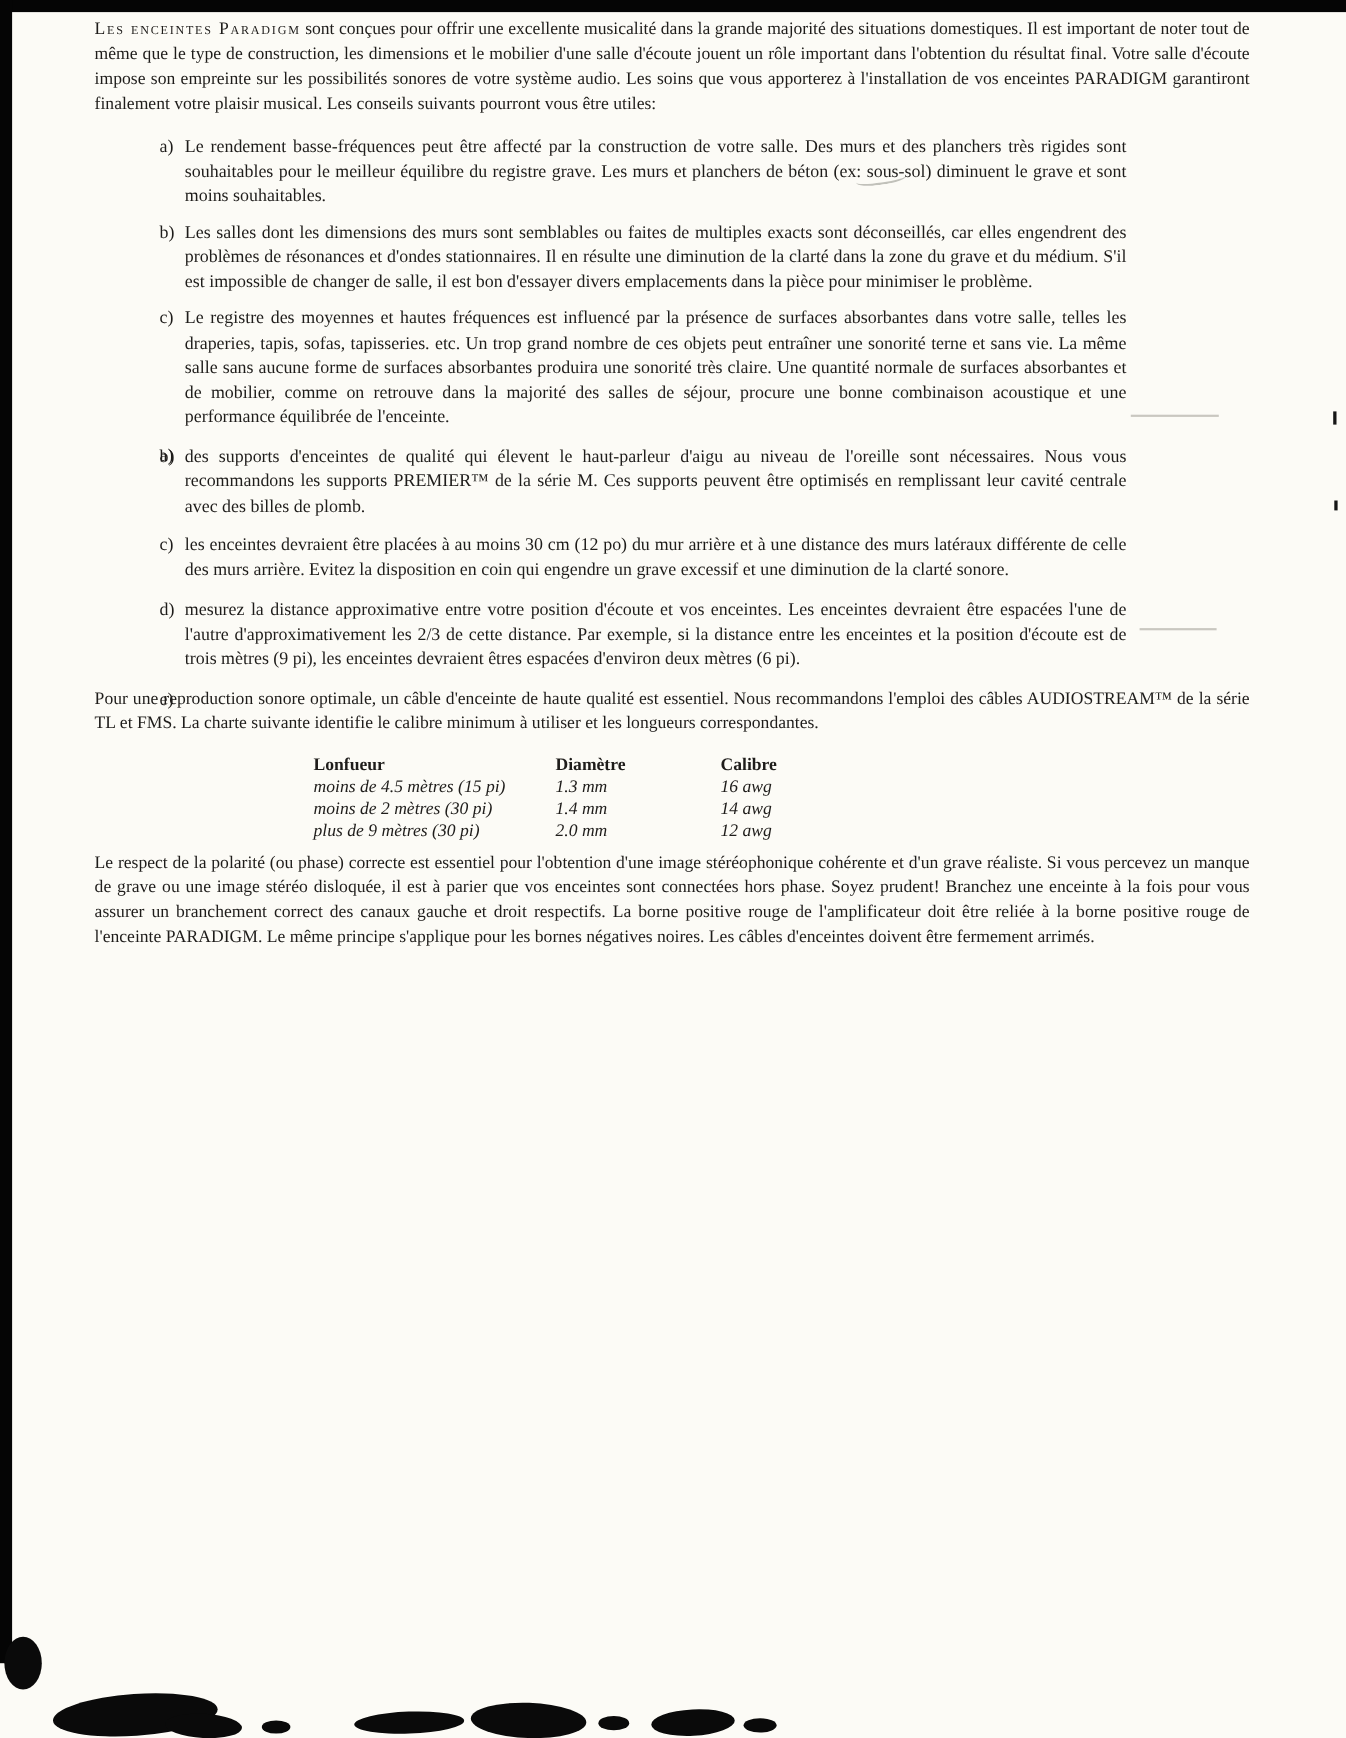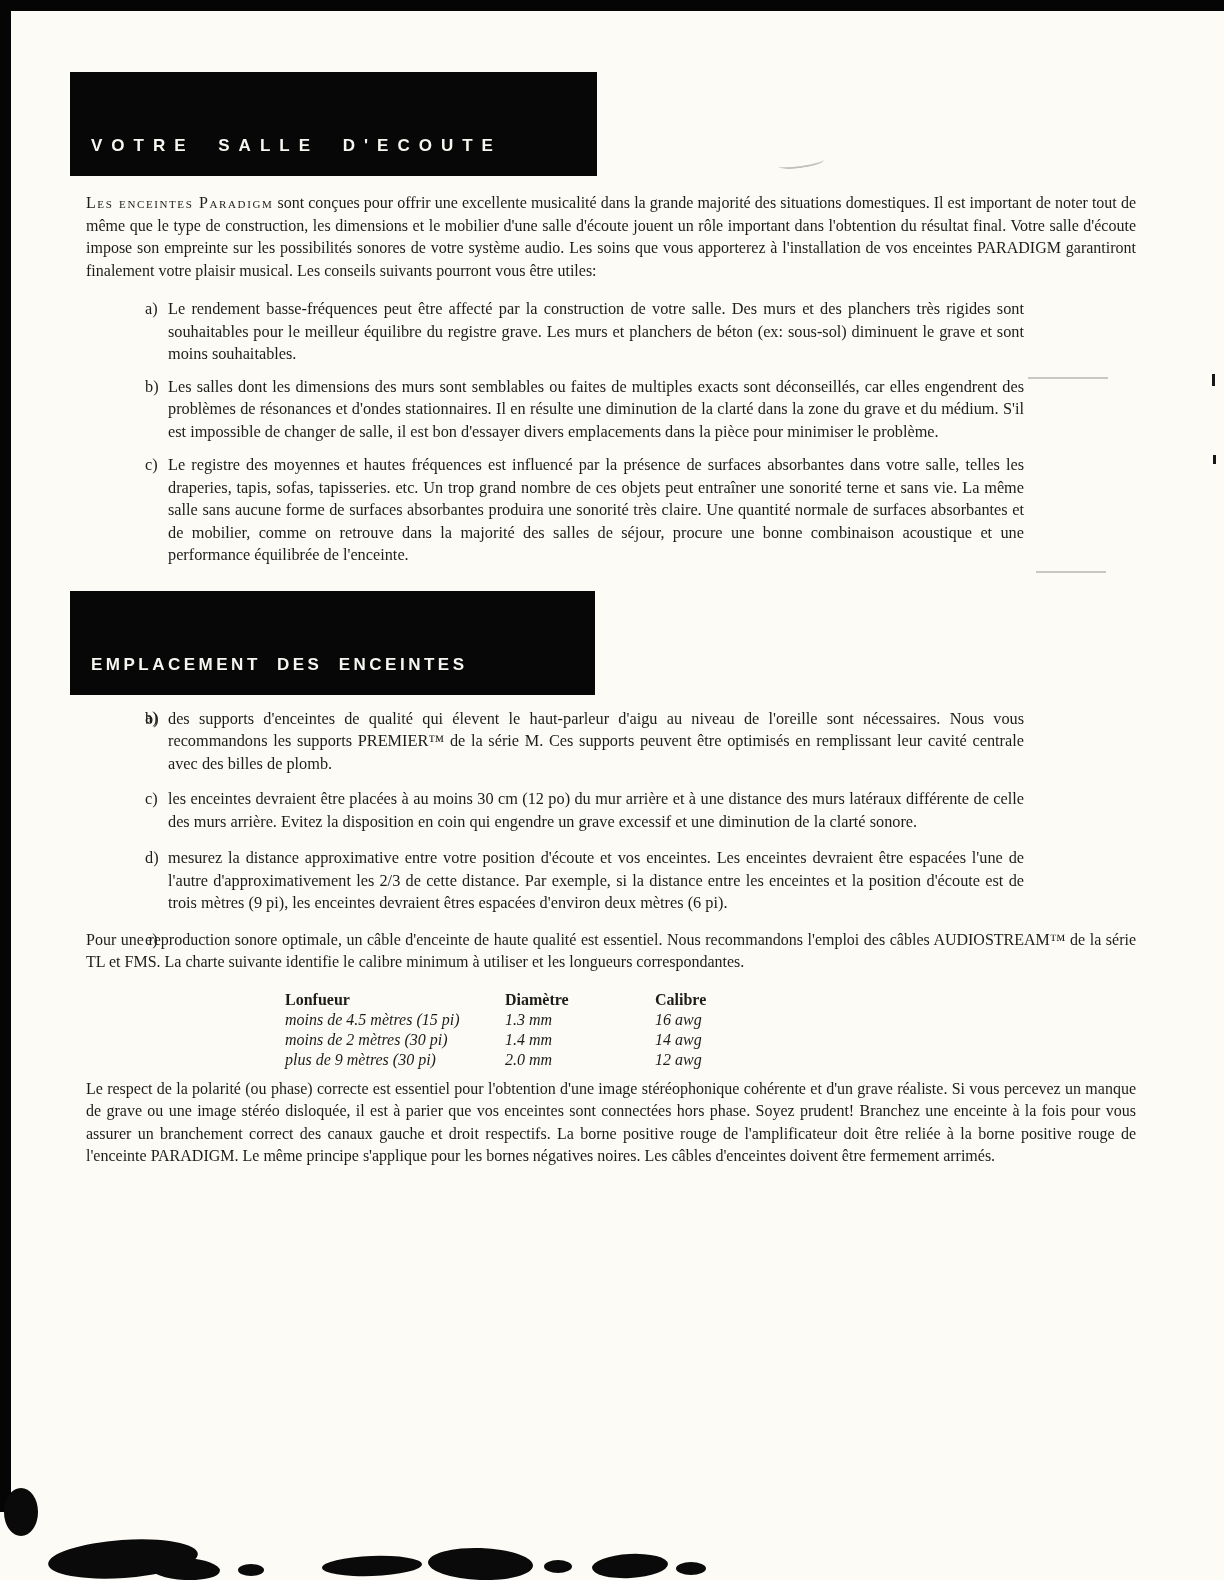--- a/index.html
+++ b/index.html
@@ -95,42 +95,36 @@
   <div class="smudge" style="left:238px; top:1564px; width:26px;  height:12px;"></div>
   <div class="smudge" style="left:322px; top:1556px; width:100px; height:20px; transform:rotate(-2deg);"></div>
   <div class="smudge" style="left:428px; top:1548px; width:105px; height:32px; transform:rotate(2deg);"></div>
   <div class="smudge" style="left:544px; top:1560px; width:28px;  height:13px;"></div>
   <div class="smudge" style="left:592px; top:1554px; width:76px;  height:24px; transform:rotate(-3deg);"></div>
   <div class="smudge" style="left:676px; top:1562px; width:30px;  height:13px;"></div>
   <div class="smudge" style="left:4px;   top:1488px; width:34px;  height:48px;"></div>
 
   <div class="content">
 
-    <div class="bar bar-1 ls-wide">
-      <span class="bar-title">VOTRE SALLE D'ECOUTE</span>
-    </div>
 
     <p class="body mt-intro"><span class="lead">Les enceintes Paradigm</span><span> sont conçues pour offrir une excellente musicalité dans la grande majorité des situations domestiques. Il est important de noter tout de même que le type de construction, les dimensions et le mobilier d'une salle d'écoute jouent un rôle important dans l'obtention du résultat final. Votre salle d'écoute impose son empreinte sur les possibilités sonores de votre système audio. Les soins que vous apporterez à l'installation de vos enceintes PARADIGM garantiront finalement votre plaisir musical. Les conseils suivants pourront vous être utiles:</span></p>
 
     <div class="li" style="margin-top:10px;">
       <span class="lbl">a)</span>
       <span>Le rendement basse-fréquences peut être affecté par la construction de votre salle. Des murs et des planchers très rigides sont souhaitables pour le meilleur équilibre du registre grave. Les murs et planchers de béton (ex: sous-sol) diminuent le grave et sont moins souhaitables.</span>
     </div>
     <div class="li" style="margin-top:10px;">
       <span class="lbl">b)</span>
       <span>Les salles dont les dimensions des murs sont semblables ou faites de multiples exacts sont déconseillés, car elles engendrent des problèmes de résonances et d'ondes stationnaires. Il en résulte une diminution de la clarté dans la zone du grave et du médium. S'il est impossible de changer de salle, il est bon d'essayer divers emplacements dans la pièce pour minimiser le problème.</span>
     </div>
     <div class="li" style="margin-top:11px;">
       <span class="lbl">c)</span>
       <span>Le registre des moyennes et hautes fréquences est influencé par la présence de surfaces absorbantes dans votre salle, telles les draperies, tapis, sofas, tapisseries. etc. Un trop grand nombre de ces objets peut entraîner une sonorité terne et sans vie. La même salle sans aucune forme de surfaces absorbantes produira une sonorité très claire. Une quantité normale de surfaces absorbantes et de mobilier, comme on retrouve dans la majorité des salles de séjour, procure une bonne combinaison acoustique et une performance équilibrée de l'enceinte.</span>
     </div>
 
-    <div class="bar bar-2 ls-med">
-      <span class="bar-title">EMPLACEMENT DES ENCEINTES</span>
-    </div>
 
 
     <div class="li" style="margin-top:12px;">
       <span class="lbl">a)</span>
     </div>
     <div class="li" style="margin-top:13px;">
       <span class="lbl">b)</span>
       <span>des supports d'enceintes de qualité qui élevent le haut-parleur d'aigu au niveau de l'oreille sont nécessaires. Nous vous recommandons les supports PREMIER™ de la série M. Ces supports peuvent être optimisés en remplissant leur cavité centrale avec des billes de plomb.</span>
     </div>
     <div class="li" style="margin-top:13px;">

